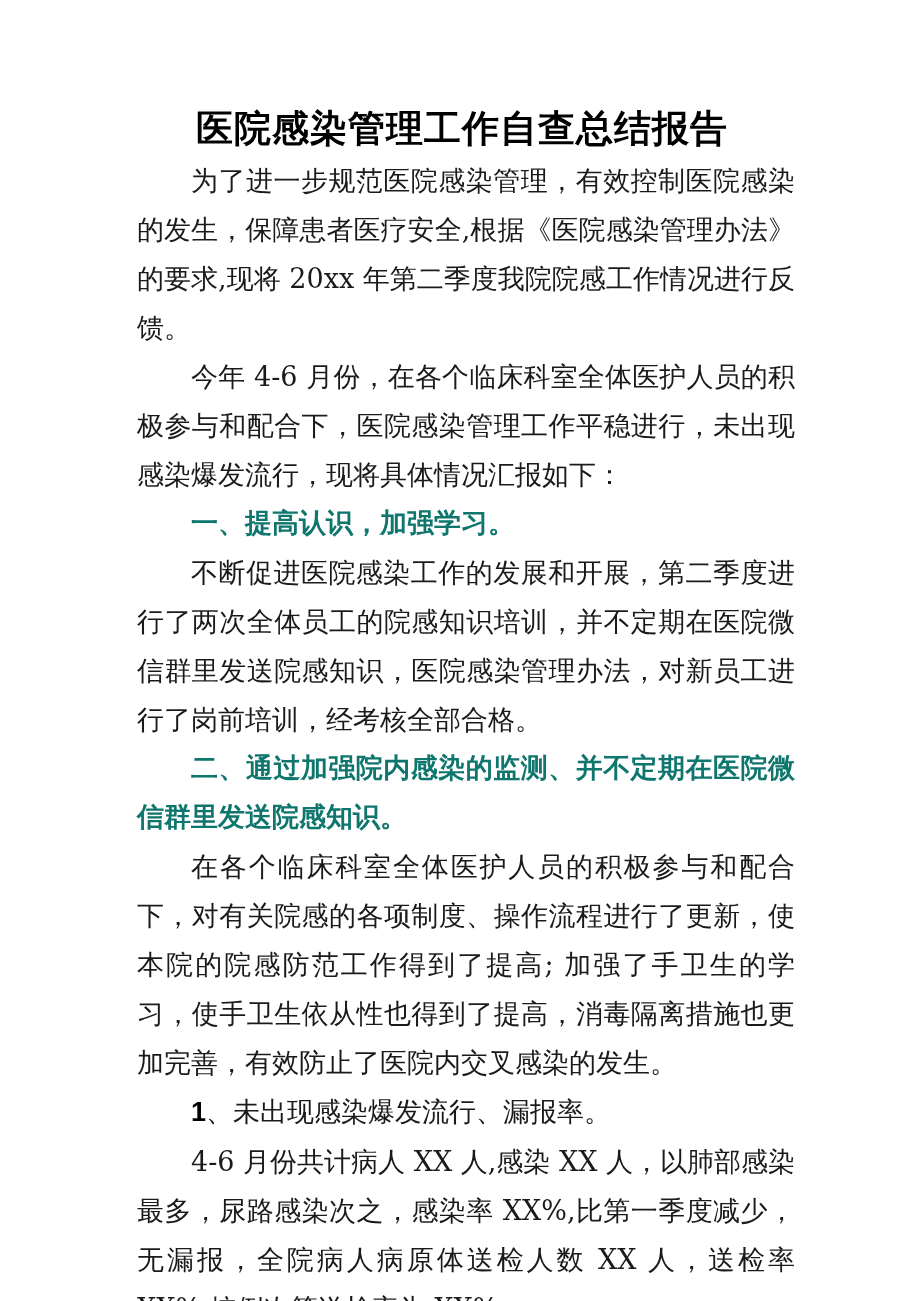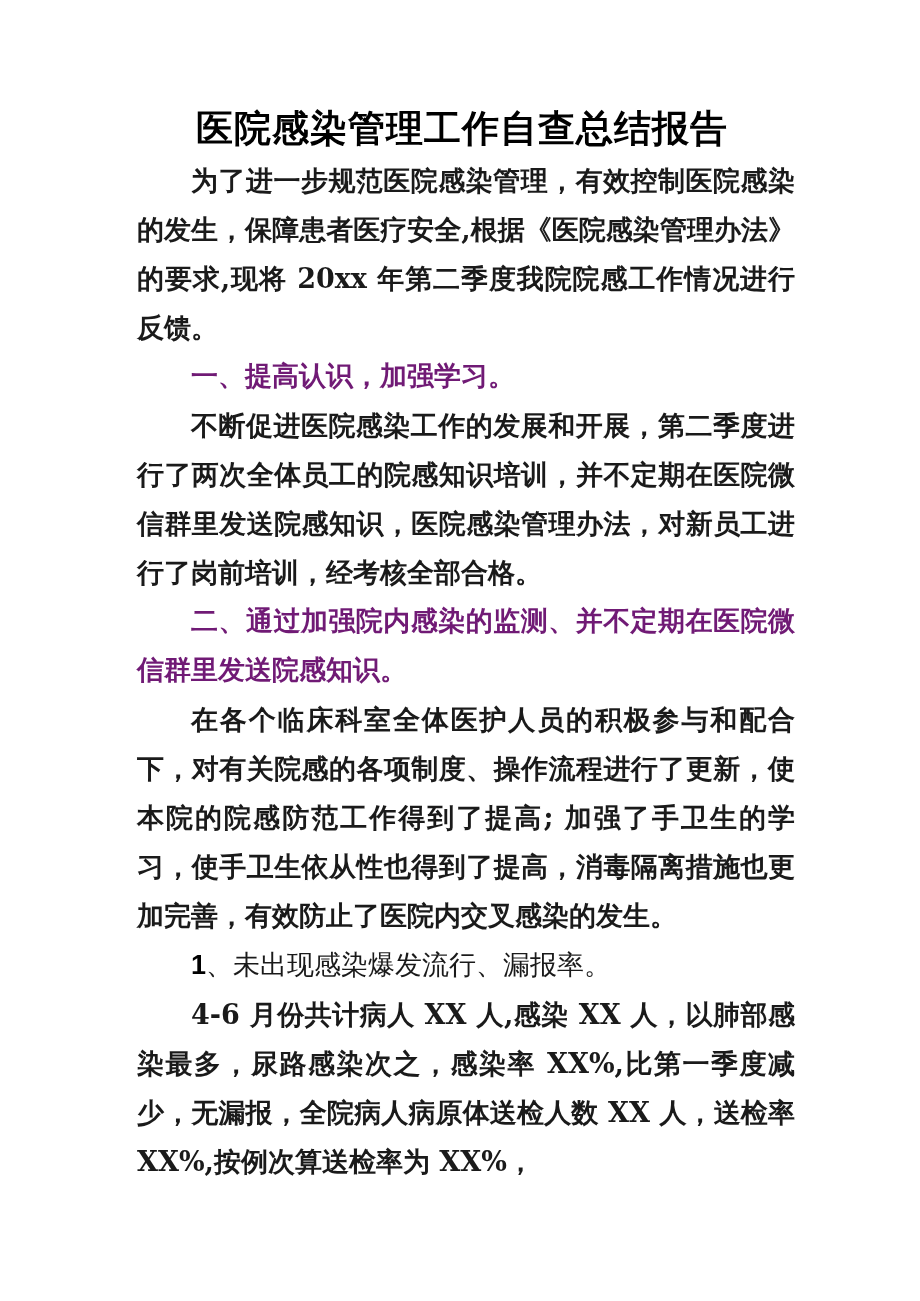--- a/index.html
+++ b/index.html
@@ -39,44 +39,45 @@
     text-align: justify;
     text-justify: inter-ideograph;
   }
   .content p {
     margin: 0;
     padding: 0;
     text-indent: 2em;
   }
   p.para-body {
     font-family: "DejaVu Serif", "Liberation Serif", serif;
-    font-weight: 700;
+    font-weight: 400;
   }
   p.para-heading {
     font-family: "Liberation Sans", sans-serif;
     font-weight: 700;
-    color: #701a75;
+    color: #0f766e;
   }
   p.para-subheading {
     font-family: "DejaVu Serif", "Liberation Serif", serif;
     font-weight: 400;
   }
   .bold-prefix {
     font-family: "Liberation Sans", sans-serif;
     font-weight: 700;
     color: #000000;
   }
 </style>
 </head>
 <body>
 
 <div class="page">
   <h1 class="doc-title">医院感染管理工作自查总结报告</h1>
   <div class="content" id="doc-content">
       <p class="para-body"><span>为了进一步规范医院感染管理，有效控制医院感染的发生，保障患者医疗安全,根据《医院感染管理办法》的要求,现将 20xx 年第二季度我院院感工作情况进行反馈。</span></p>
+      <p class="para-body"><span>今年 4-6 月份，在各个临床科室全体医护人员的积极参与和配合下，医院感染管理工作平稳进行，未出现感染爆发流行，现将具体情况汇报如下：</span></p>
       <p class="para-heading"><span>一、提高认识，加强学习。</span></p>
       <p class="para-body"><span>不断促进医院感染工作的发展和开展，第二季度进行了两次全体员工的院感知识培训，并不定期在医院微信群里发送院感知识，医院感染管理办法，对新员工进行了岗前培训，经考核全部合格。</span></p>
       <p class="para-heading"><span>二、通过加强院内感染的监测、并不定期在医院微信群里发送院感知识。</span></p>
       <p class="para-body"><span>在各个临床科室全体医护人员的积极参与和配合下，对有关院感的各项制度、操作流程进行了更新，使本院的院感防范工作得到了提高; 加强了手卫生的学习，使手卫生依从性也得到了提高，消毒隔离措施也更加完善，有效防止了医院内交叉感染的发生。</span></p>
       <p class="para-subheading"><span class="bold-prefix">1</span><span>、未出现感染爆发流行、漏报率。</span></p>
       <p class="para-body"><span>4-6 月份共计病人 XX 人,感染 XX 人，以肺部感染最多，尿路感染次之，感染率 XX%,比第一季度减少，无漏报，全院病人病原体送检人数 XX 人，送检率 XX%,按例次算送检率为 XX%，</span></p>
     </div>
 </div>
 
 </body></html>

